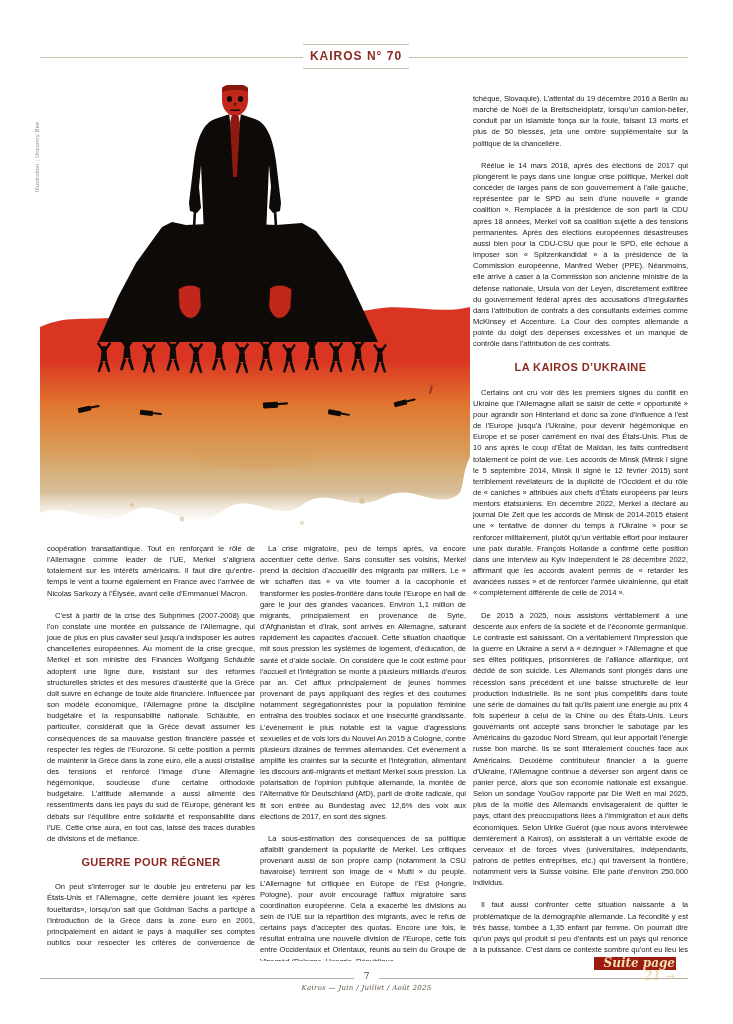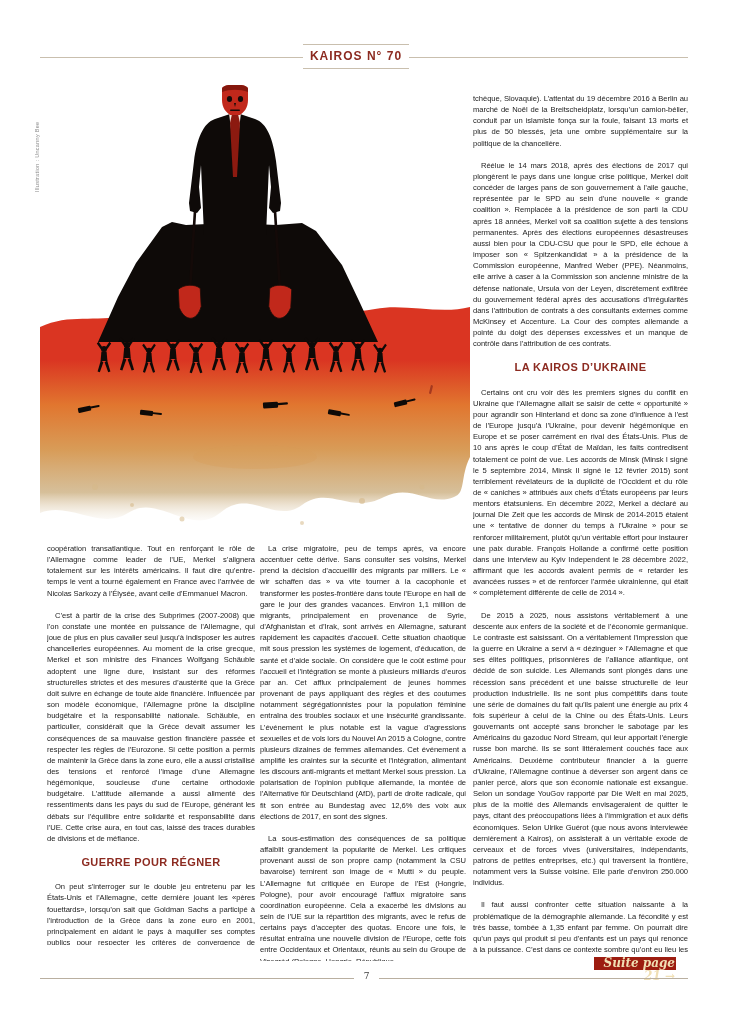--- a/index.html
+++ b/index.html
@@ -174,14 +174,15 @@
     <p class="para">Certains ont cru voir dès les premiers signes du conflit en Ukraine que l’Allemagne allait se saisir de cette « opportunité » pour agrandir son Hinterland et donc sa zone d’influence à l’est de l’Europe jusqu’à l’Ukraine, pour devenir hégémonique en Europe et se poser carrément en rival des États-Unis. Plus de 10 ans après le coup d’État de Maïdan, les faits contredisent totalement ce point de vue. Les accords de Minsk (Minsk I signé le 5 septembre 2014, Minsk II signé le 12 février 2015) sont terriblement révélateurs de la duplicité de l’Occident et du rôle de « caniches » attribués aux chefs d’États européens par leurs mentors étatsuniens. En décembre 2022, Merkel a déclaré au journal Die Zeit que les accords de Minsk de 2014-2015 étaient une « tentative de donner du temps à l’Ukraine » pour se renforcer militairement, plutôt qu’un véritable effort pour instaurer une paix durable. François Hollande a confirmé cette position dans une interview au Kyiv Independent le 28 décembre 2022, affirmant que les accords avaient permis de « retarder les avancées russes » et de renforcer l’armée ukrainienne, qui était « complètement différente de celle de 2014 ».</p>
     <p class="para">De 2015 à 2025, nous assistons véritablement à une descente aux enfers de la société et de l’économie germanique. Le contraste est saisissant. On a véritablement l’impression que la guerre en Ukraine a servi à « dézinguer » l’Allemagne et que ses élites politiques, prisonnières de l’alliance atlantique, ont décidé de son suicide. Les Allemands sont plongés dans une récession sans précédent et une baisse structurelle de leur production industrielle. Ils ne sont plus compétitifs dans toute une série de domaines du fait qu’ils paient une énergie au prix 4 fois supérieur à celui de la Chine ou des États-Unis. Leurs gouvernants ont accepté sans broncher le sabotage par les Américains du gazoduc Nord Stream, qui leur apportait l’énergie russe bon marché. Ils se sont littéralement couchés face aux Américains. Deuxième contributeur financier à la guerre d’Ukraine, l’Allemagne continue à déverser son argent dans ce panier percé, alors que son économie nationale est exsangue. Selon un sondage YouGov rapporté par Die Welt en mai 2025, plus de la moitié des Allemands envisageraient de quitter le pays, citant des préoccupations liées à l’immigration et aux défis économiques. Selon Ulrike Guérot (que nous avons interviewée dernièrement à Kairos), on assisterait à un véritable exode de cerveaux et de forces vives (universitaires, indépendants, patrons de petites entreprises, etc.) qui traversent la frontière, notamment vers la Suisse voisine. Elle parle d’environ 250.000 individus.</p>
     <p class="para">Il faut aussi confronter cette situation naissante à la problématique de la démographie allemande. La fécondité y est très basse, tombée à 1,35 enfant par femme. On pourrait dire qu’un pays qui produit si peu d’enfants est un pays qui renonce à la puissance. C’est dans ce contexte sombre qu’ont eu lieu les dernières élections fédérales du 23 février 2025. Elles ont vu la victoire de l’alliance conservatrice CDU/CSU avec 28,5% des voix, suivie par l’AfD avec un score historique de 20,8%, doublant son résultat de 2021. Le SPD du chancelier sortant</p>
   </div>
 
   <div class="more-badge">Suite page 21 →</div>
 
   <div class="footer-rule-l"></div>
   <div class="footer-rule-r"></div>
   <div class="footer-num">7</div>
+  <div class="footer-issue">Kairos — Juin / Juillet / Août 2025</div>
 
 </div>
 
 </body></html>

